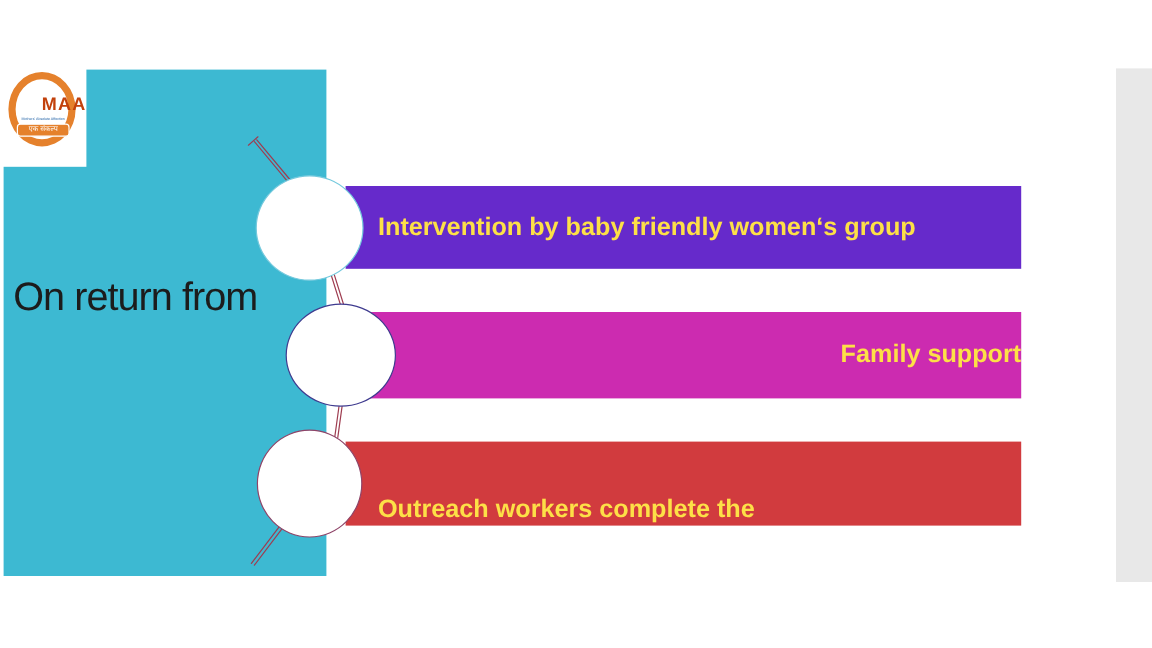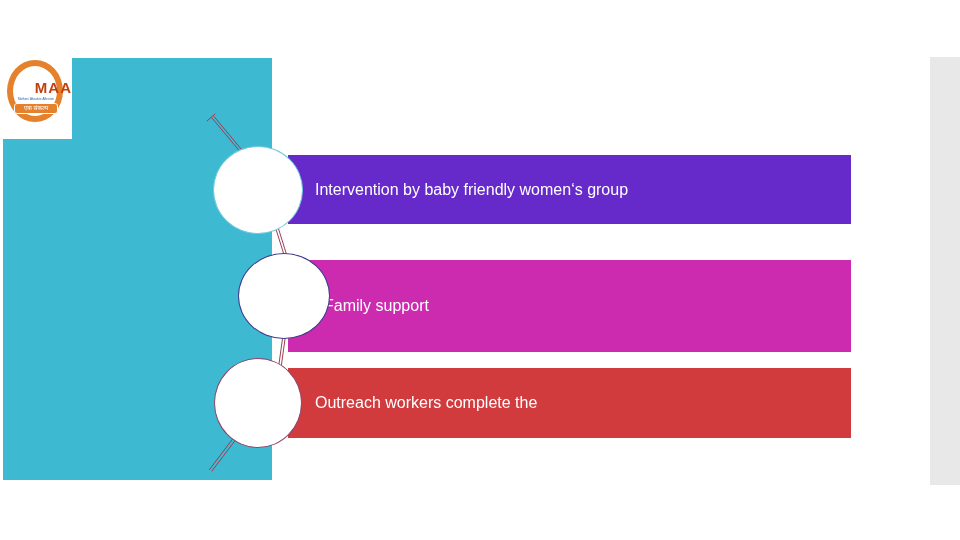--- a/index.html
+++ b/index.html
@@ -103,37 +103,38 @@
   .node-3 { left: 214px; top: 358px; width: 88px; height: 90px; border: 1px solid #8f4468; }
 
   
   .bar {
     position: absolute;
     left: 288px;
     width: 563px;
     display: flex;
     flex-direction: column;
     justify-content: center;
-    color: #ffffff;
-    font-size: 16px;
-    font-weight: normal;
+    color: #fde047;
+    font-size: 21px;
+    font-weight: bold;
     line-height: 26px;
   }
   .bar-1 { top: 155px; height: 69px; padding-left: 27px; }
-  .bar-2 { top: 260px; height: 92px; padding-left: 36px; }
+  .bar-2 { top: 260px; height: 72px; padding-left: 36px; text-align: right; }
   .bar-3 { top: 368px; height: 70px; padding-left: 27px; }
 </style>
 </head>
 <body>
 
 <div class="side-strip" style="background-color: rgb(232, 232, 232);"></div>
 
 <div class="teal-panel" style="background-color: rgb(61, 185, 210);"></div>
 
 <div class="slide-title">
+  <div>On return from</div>
 </div>
 
 <svg class="connectors" width="960" height="540" viewBox="0 0 960 540" style="color: rgb(158, 60, 80);">
   <g stroke="currentColor" stroke-width="1" fill="none" stroke-linecap="round">
 
     <path d="M207,121 L215,114"></path>
 
     <path d="M212,118 L242,154 M214,116.5 L244,152.5"></path>
 
     <path d="M275,226 L285,258 M277.5,225.5 L287.5,257.5"></path>
@@ -143,21 +144,21 @@
     <path d="M237,438 L212,471 M234.5,436.5 L209.5,469.5"></path>
   </g>
 </svg>
 
 <div class="bar bar-1" style="background-color: rgb(102, 42, 203);">
   <span>Intervention by baby friendly women‘s group</span>
 </div>
 <div class="bar bar-2" style="background-color: rgb(204, 43, 176);">
   <span>Family support</span>
 </div>
-<div class="bar bar-3" style="background-color: rgb(209, 59, 62);">
+<div class="bar bar-3" style="background-color: rgb(209, 59, 62); justify-content: flex-end;">
   <span>Outreach workers complete the</span>
 </div>
 
 <div class="node-circle node-1"></div>
 <div class="node-circle node-2"></div>
 <div class="node-circle node-3"></div>
 
 <div class="logo-box">
   <div class="logo-ring"></div>
   <div class="logo-acronym">MAA</div>

